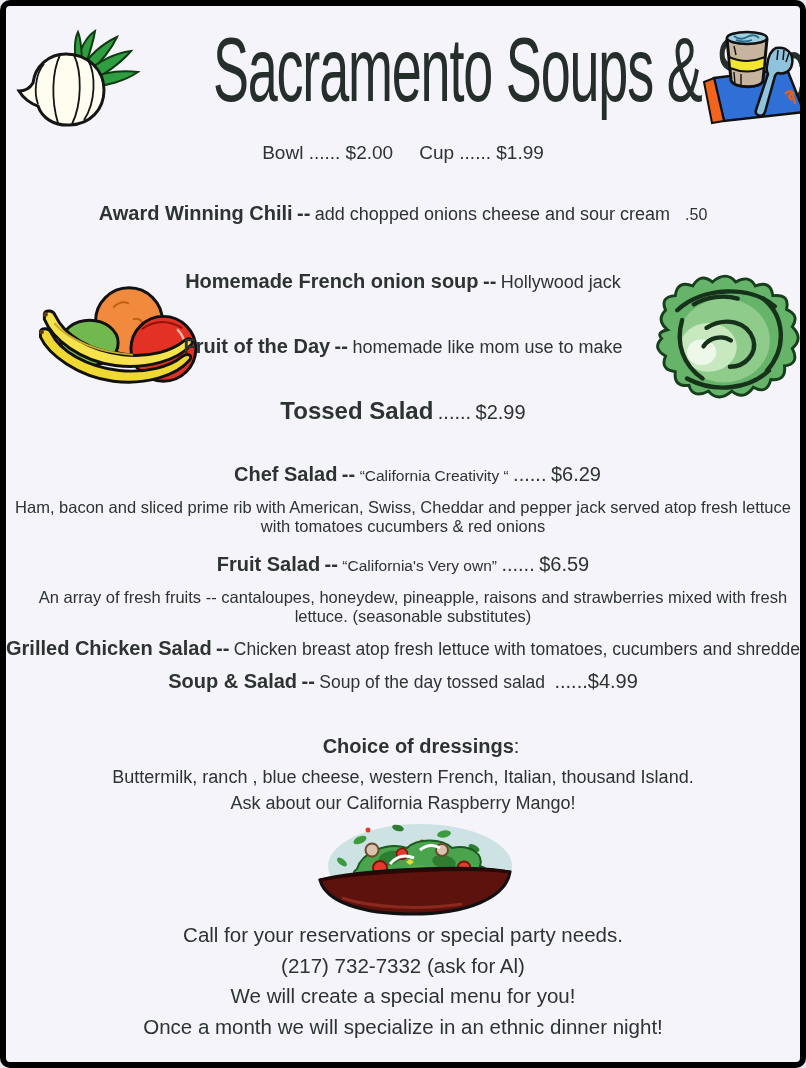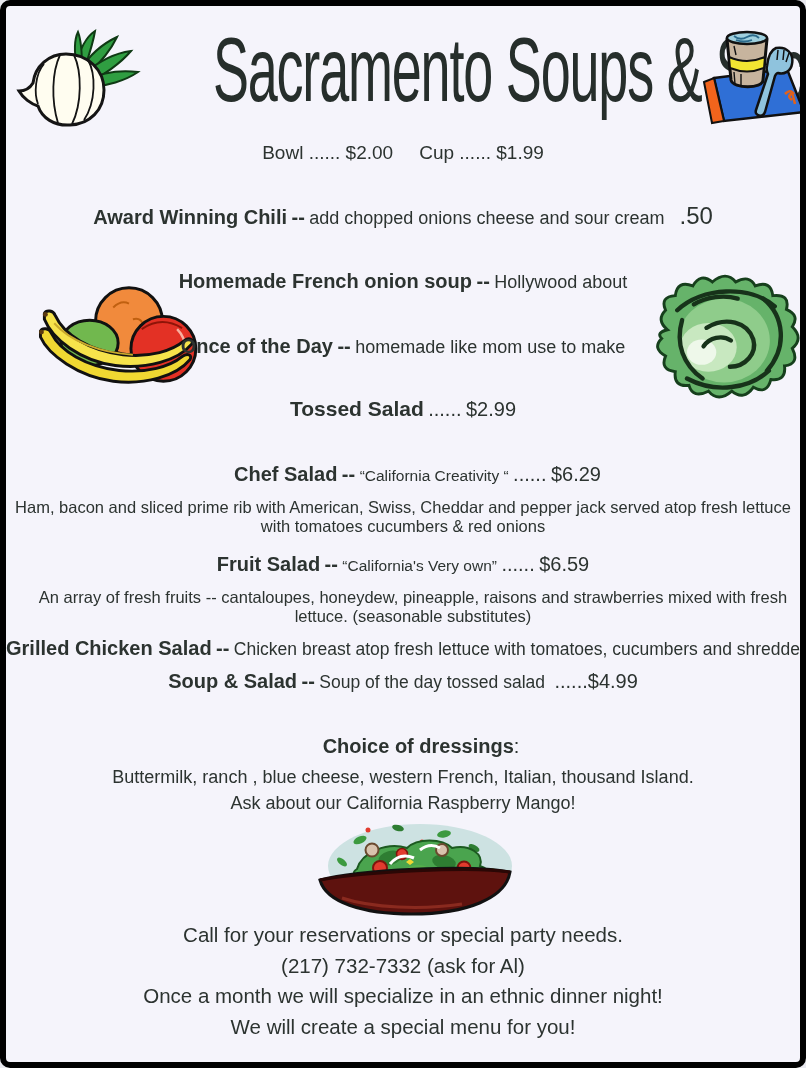--- a/index.html
+++ b/index.html
@@ -28,28 +28,28 @@
     white-space:nowrap;
   }
 
   .price-line{top:136px;font-size:19px;}
   .price-line .gap{display:inline-block;width:26px;}
 
   .item .nm{font-weight:bold;font-size:20px;}
   .item .ds{font-size:18px;}
   .item .tag{font-size:15.5px;}
   .item .pr{font-size:20px;}
-  .item .addon{font-size:24px;margin-left:15px;}
+  .item .addon{font-size:16px;margin-left:15px;}
   .item .ml{margin-left:5px;}
 
   .line-chili{top:196px;}
   .line-french{top:264px;}
   .line-soupday{top:329px;}
   .line-tossed{top:391px;}
-  .line-tossed .nm{font-size:21px;}
+  .line-tossed .nm{font-size:24px;}
   .line-chef{top:457px;margin-left:29px;}
   .chef-desc{top:492px;font-size:16.5px;}
   .line-fruit{top:547px;}
   .fruit-desc{top:582px;font-size:16.5px;padding-left:20px;}
   .line-grilled{top:631px;}
   .line-grilled .ds,.line-soupsalad .ds{font-size:17.5px;}
   .line-soupsalad{top:664px;}
 
   .dress-head{top:729px;font-size:20px;}
   .dress-head .b{font-size:20px;margin-left:36px;}
@@ -113,21 +113,21 @@
 
   <div class="abs item line-chili">
     <span class="nm">Award Winning Chili</span>
     <span class="nm">--</span>
     <span class="ds">add chopped onions cheese and sour cream</span><span class="addon">.50</span>
   </div>
 
   <div class="abs item line-french">
     <span class="nm">Homemade French onion soup</span>
     <span class="nm">--</span>
-    <span class="ds">Hollywood about</span>
+    <span class="ds">Hollywood jack</span>
   </div>
 
   <div class="illus fruitbowl">
     <svg viewBox="0 0 200 120">
       <circle cx="102" cy="44" r="34" fill="#f18a3c" stroke="#111" stroke-width="3"></circle>
       <path d="M86,30 q8,-8 16,-4 M106,42 q8,-2 10,5" stroke="#c06010" stroke-width="2" fill="none"></path>
       <ellipse cx="62" cy="66" rx="29" ry="23" fill="#71b84e" stroke="#111" stroke-width="3"></ellipse>
       <circle cx="137" cy="72" r="33" fill="#e33125" stroke="#111" stroke-width="3"></circle>
       <path d="M115,52 q20,-14 41,-1" stroke="#8f1408" stroke-width="2" fill="none"></path>
       <path d="M151,52 q9,9 8,21" stroke="#f8b0a0" stroke-width="2.5" fill="none"></path>
@@ -151,21 +151,21 @@
         <path d="M40,112 C70,128 104,122 124,104"></path>
         <path d="M35,52 C28,76 36,98 56,112"></path>
         <path d="M60,60 C80,48 102,54 108,72 C112,86 100,100 84,100"></path>
         <path d="M57,79 C63,70 76,67 85,73"></path>
         <path d="M47,36 C60,28 78,26 92,30"></path>
       </g>
     </svg>
   </div>
 
   <div class="abs item line-soupday">
-    <span class="nm">Once of the Day</span>
+    <span class="nm">Fruit of the Day</span>
     <span class="nm">--</span>
     <span class="ds">homemade like mom use to make</span>
   </div>
 
   <div class="abs item line-tossed">
     <span class="nm">Tossed Salad</span>
     <span class="pr">......</span>
     <span class="pr">$2.99</span>
   </div>
 
@@ -237,17 +237,17 @@
       <path d="M104,48 l4,-3 4,3 -4,3 Z M150,58 l4,-3 4,3 -4,3 Z" fill="#f0d832"></path>
       <path d="M18,66 C55,56 170,50 208,58 C204,84 165,100 110,100 C60,100 24,88 18,66 Z" fill="#5e120e" stroke="#111" stroke-width="3"></path>
       <path d="M18,66 C60,58 170,52 208,58" stroke="#2a0705" stroke-width="3" fill="none"></path>
       <path d="M40,84 C70,94 120,96 160,90" stroke="#8a2a1f" stroke-width="3" fill="none"></path>
     </svg>
   </div>
 
   <div class="abs footer">
     <div>Call for your reservations or special party needs.</div>
     <div>(217) 732-7332 (ask for Al)</div>
+    <div>We will create a special menu for you!</div>
     <div>Once a month we will specialize in an ethnic dinner night!</div>
-    <div>We will create a special menu for you!</div>
   </div>
 
 </div>
 
 </body></html>

